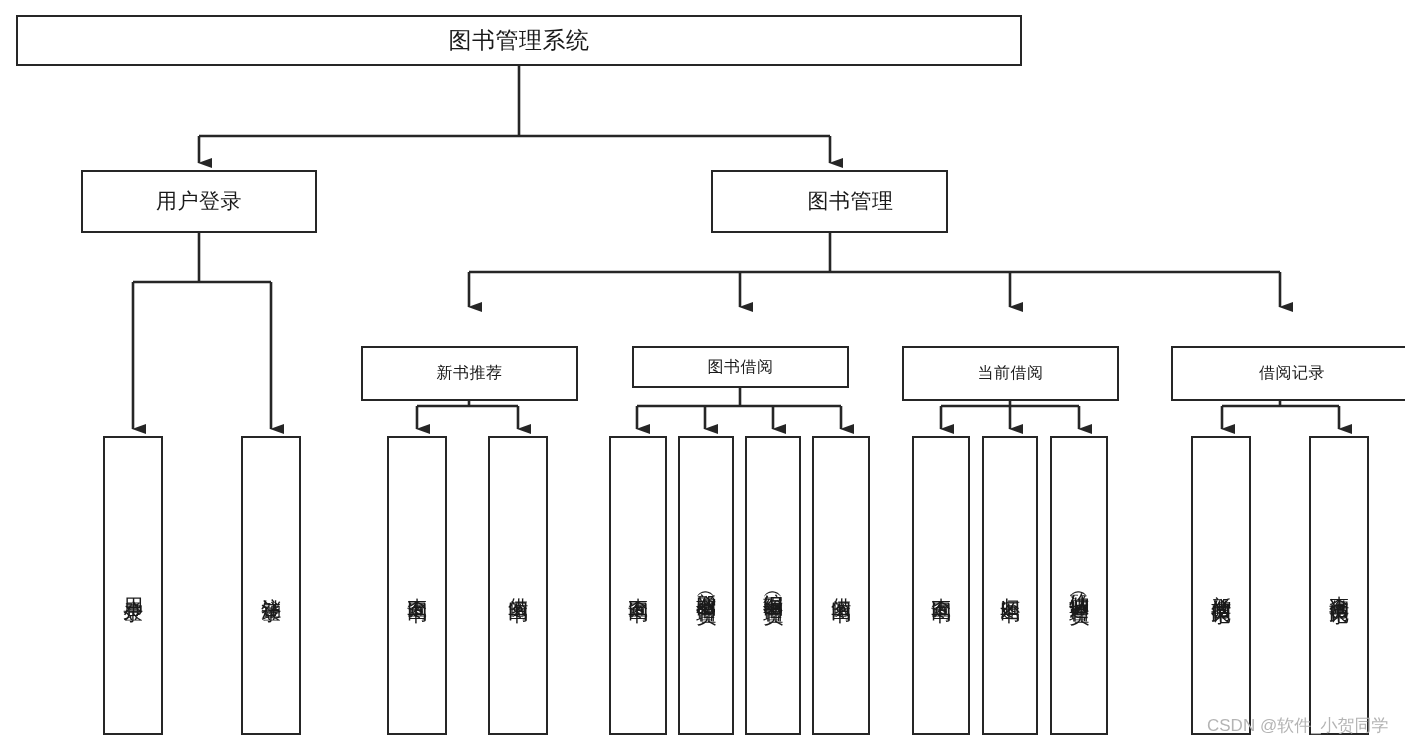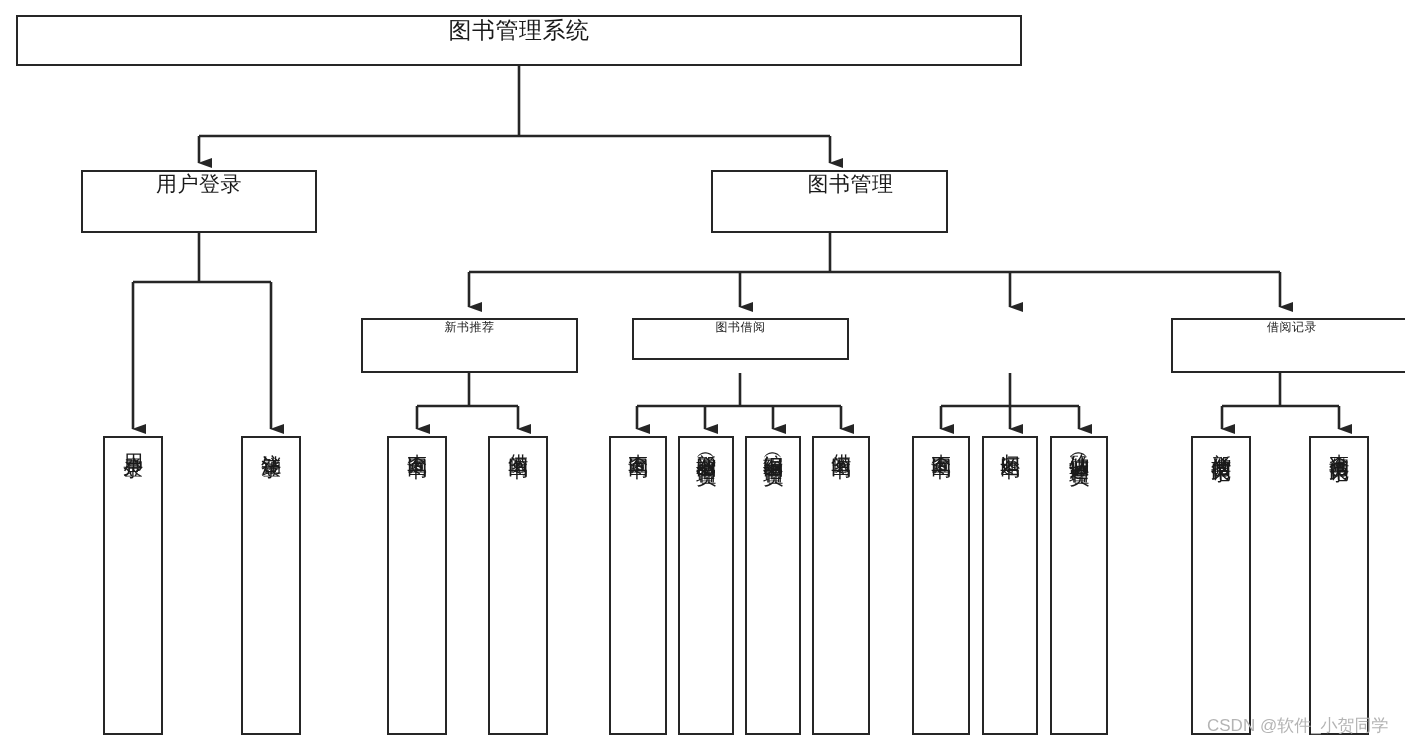--- a/index.html
+++ b/index.html
@@ -23,28 +23,28 @@
     width: 1405px;
     height: 747px;
     pointer-events: none;
   }
   .node {
     position: absolute;
     box-sizing: border-box;
     background: #ffffff;
     border: 2.5px solid #262626;
     display: flex;
-    align-items: flex-start;
+    align-items: center;
     justify-content: center;
     color: #1a1a1a;
     z-index: 2;
   }
   .node.root   { font-size: 23px; }
   .node.tier2  { font-size: 21px; }
-  .node.tier3  { font-size: 12px; }
+  .node.tier3  { font-size: 16px; margin-top: 28px; }
   .node.leaf   { font-size: 20px; }
 
   .node .label {
     line-height: 1.18;
     white-space: nowrap;
     letter-spacing: 0.5px;
   }
   .node.leaf .label {
     writing-mode: vertical-rl;
     text-orientation: upright;
@@ -132,20 +132,23 @@
   <div class="node tier2" style="left:711px; top:170px; width:237px; height:63px;padding-left:42px;">
     <span class="label">图书管理</span>
   </div>
 
   <div class="node tier3" style="left:361px; top:318px; width:217px; height:55px;">
     <span class="label">新书推荐</span>
   </div>
   <div class="node tier3" style="left:632px; top:318px; width:217px; height:42px;">
     <span class="label">图书借阅</span>
   </div>
+  <div class="node tier3" style="left:902px; top:318px; width:217px; height:55px;">
+    <span class="label">当前借阅</span>
+  </div>
   <div class="node tier3" style="left:1171px; top:318px; width:242px; height:55px;">
     <span class="label">借阅记录</span>
   </div>
 
   <div class="node leaf" style="left:103px; top:436px; width:60px; height:299px;">
     <span class="label">用户登录</span>
   </div>
   <div class="node leaf" style="left:241px; top:436px; width:60px; height:299px;">
     <span class="label">注销登录</span>
   </div>

